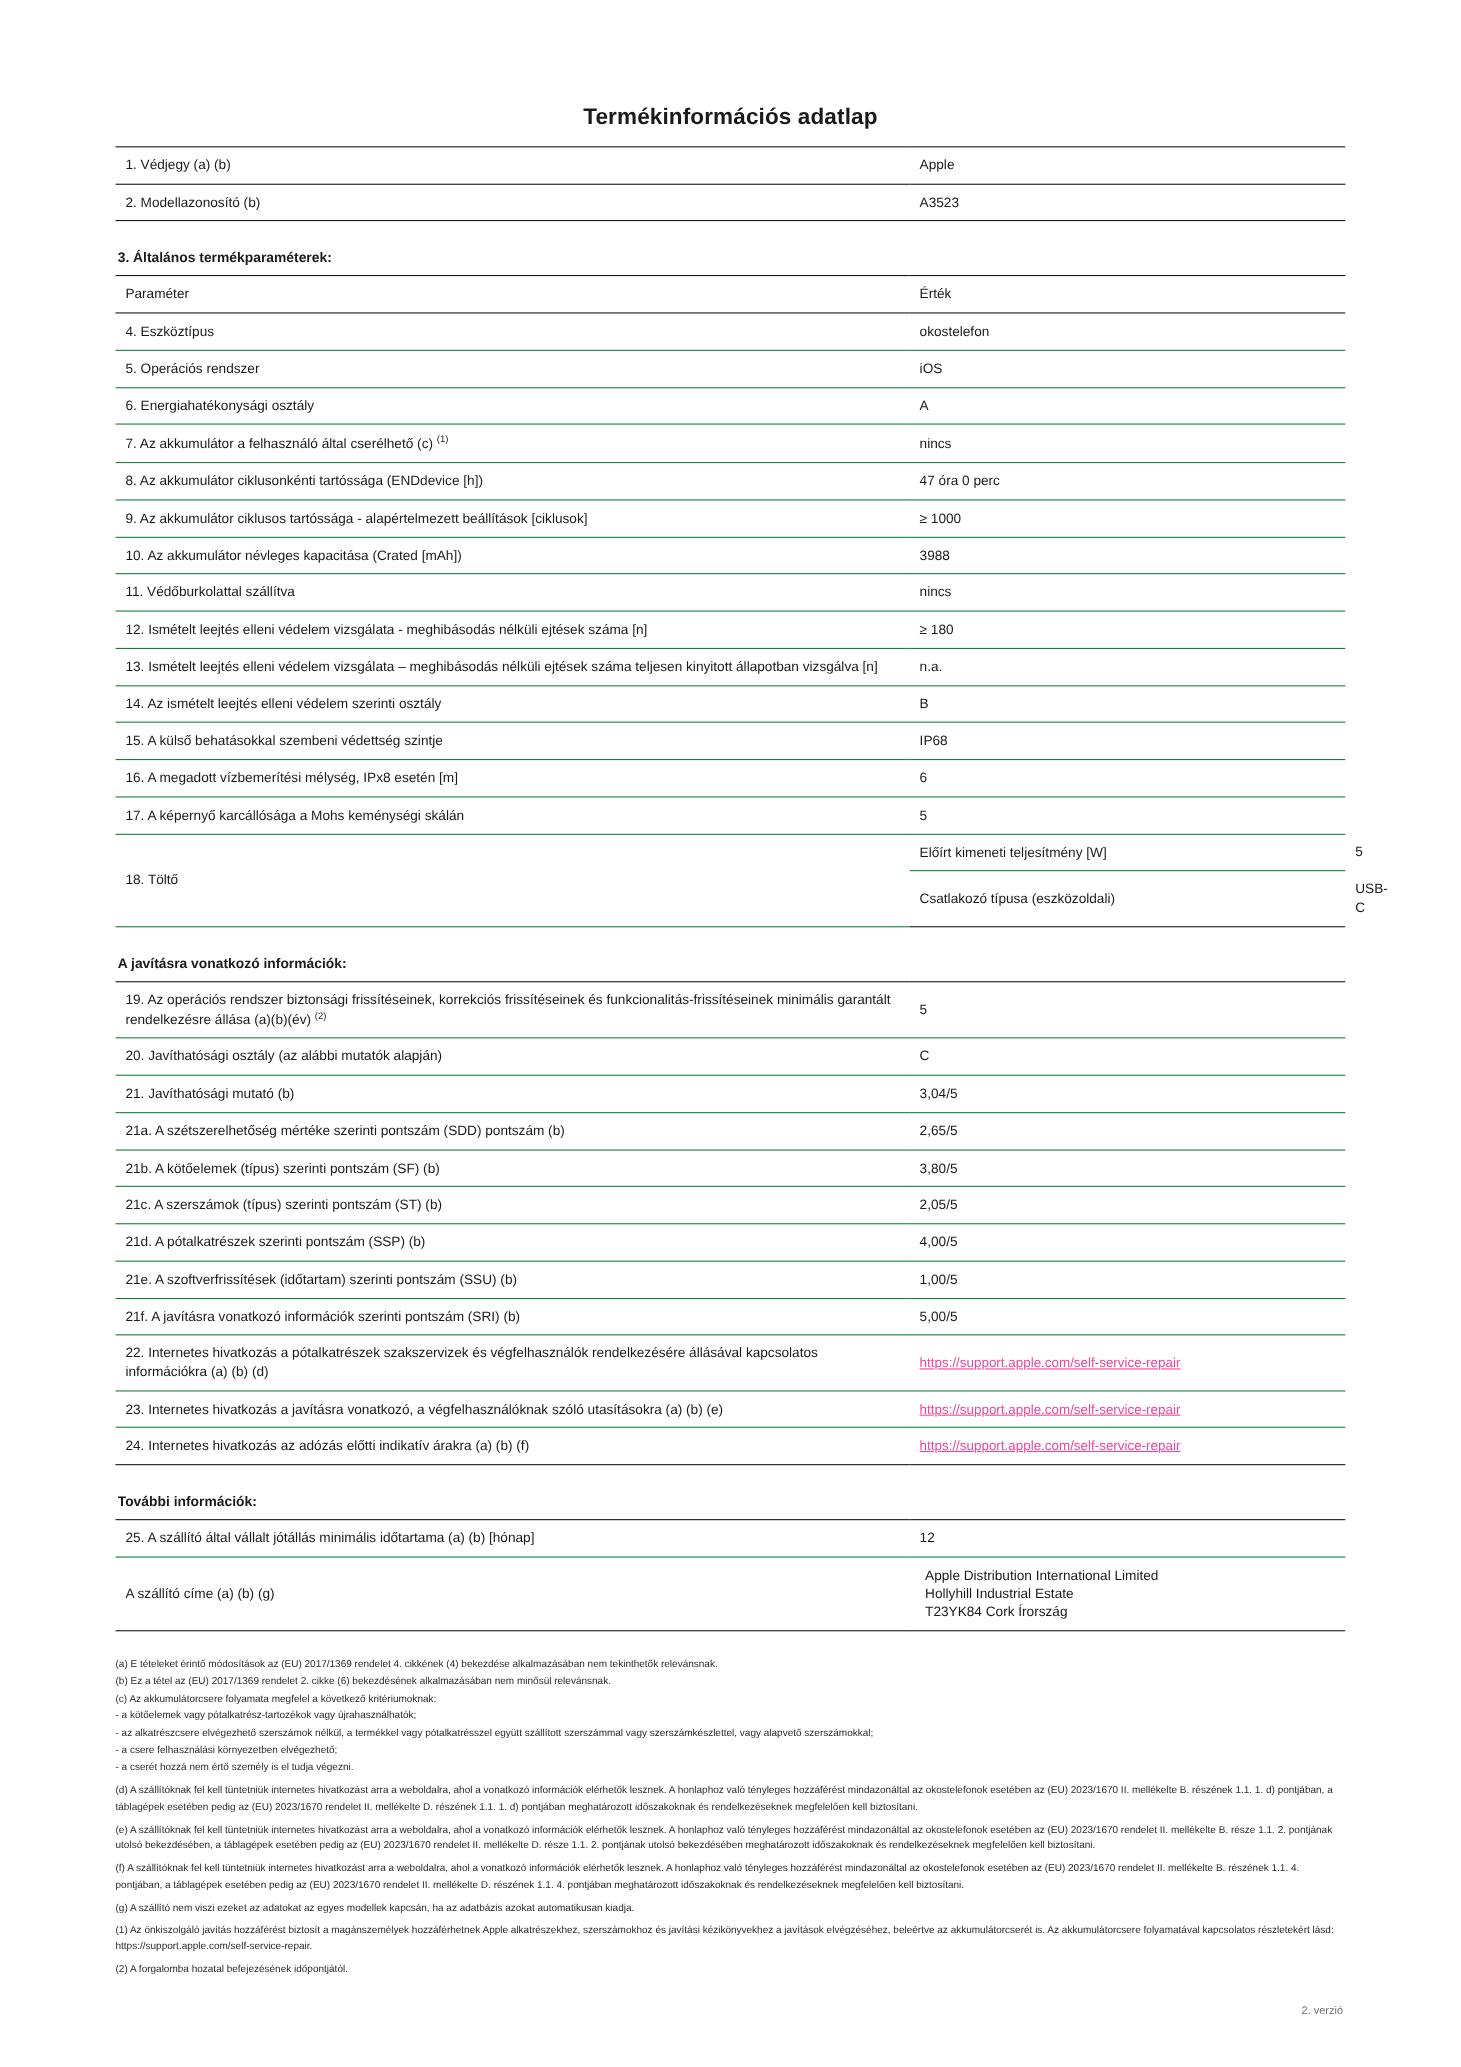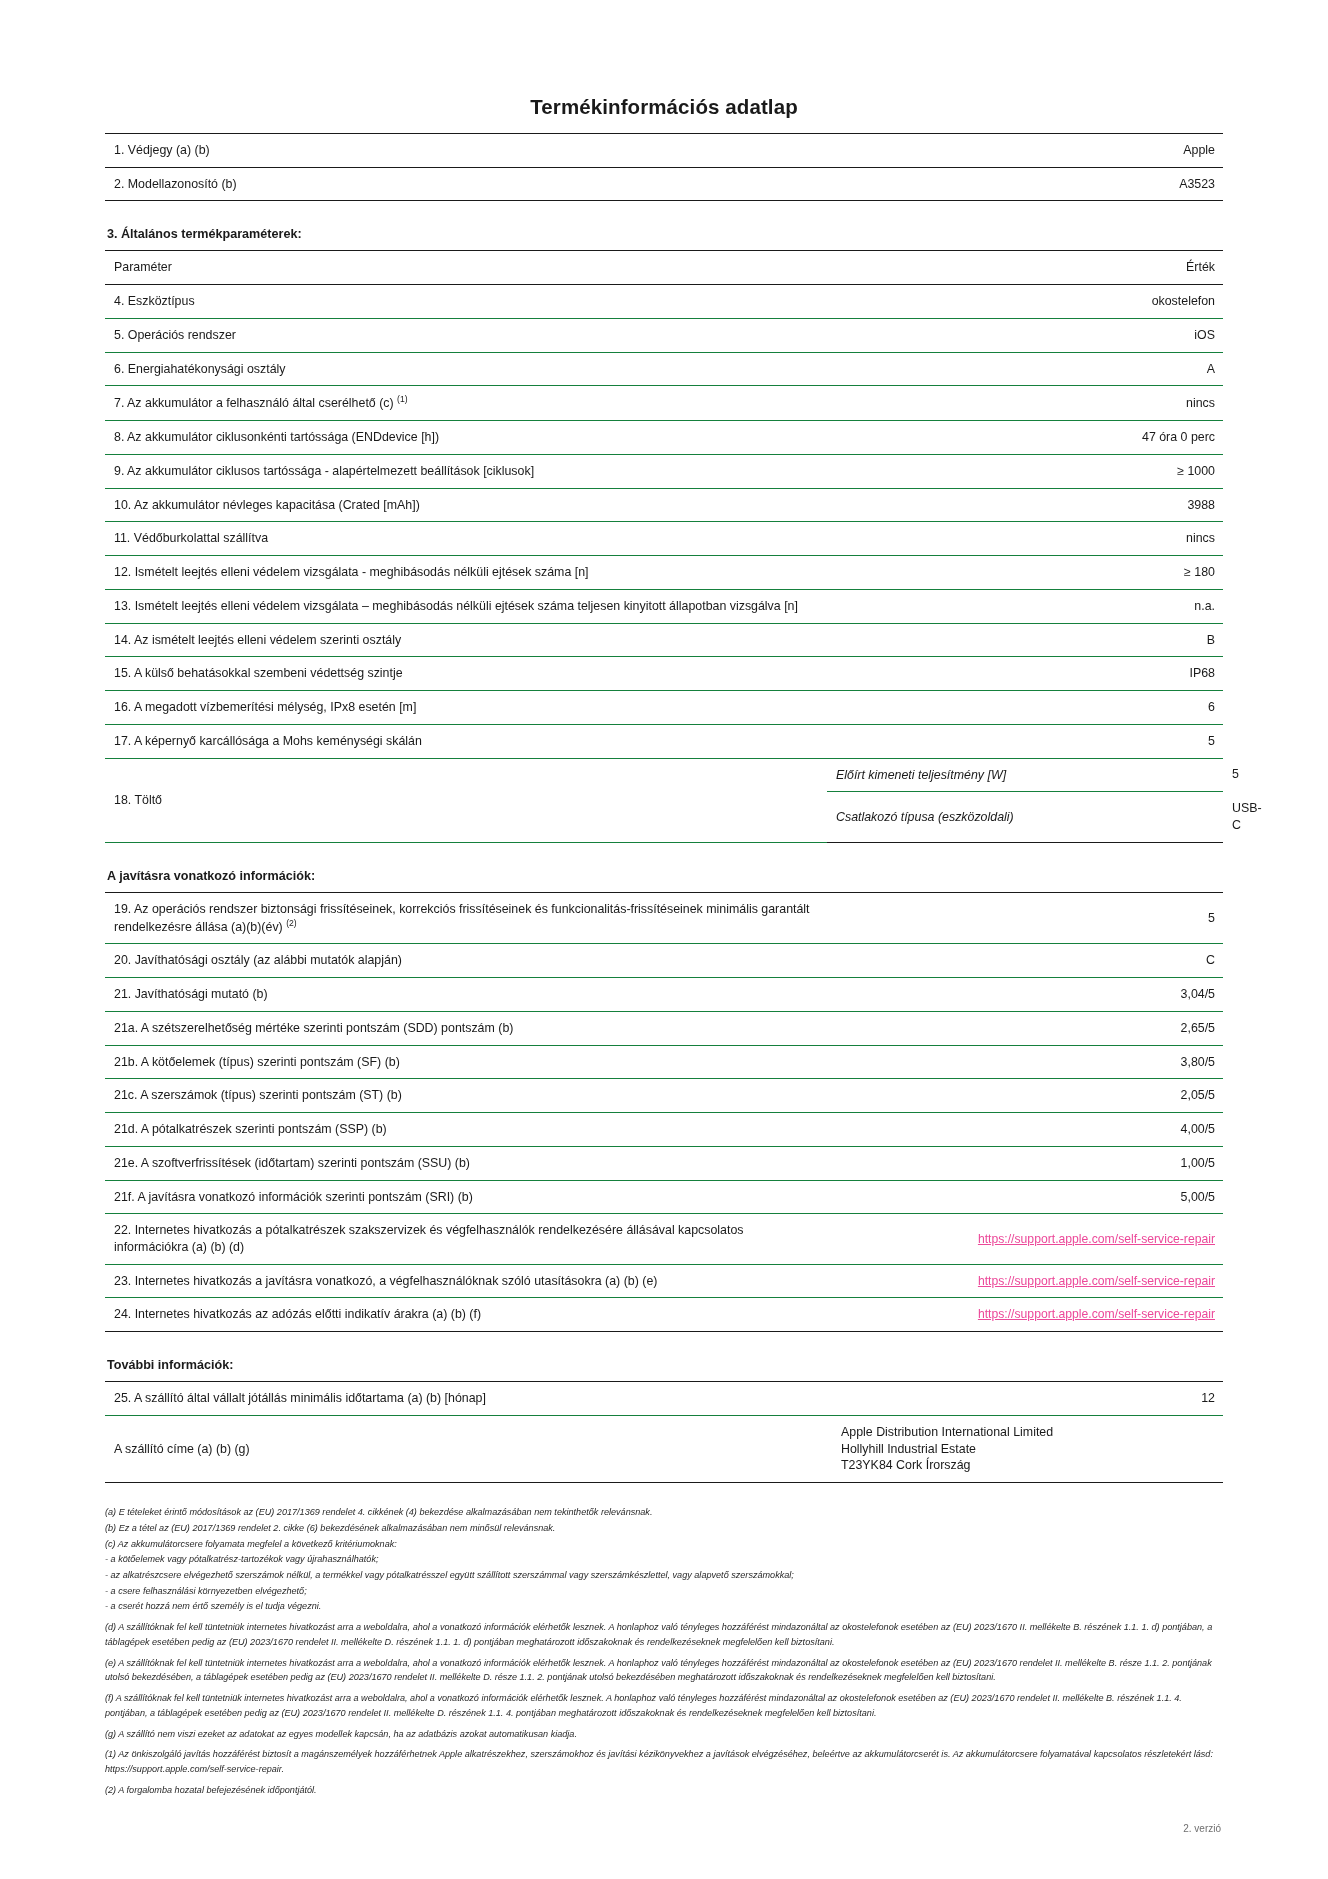--- a/index.html
+++ b/index.html
@@ -37,41 +37,40 @@
   table.t td {
     font-size: 12.4px;
     padding: 8px 8px 8px 9px;
     vertical-align: middle;
     line-height: 1.35;
   }
   .bt { border-top: 1px solid #1a1a1a; }
   .bb { border-bottom: 1px solid #1a1a1a; }
   .thin-b { border-bottom: 1px solid #15803d; }
   .col-label { width: 705px; }
-  .col-val { width: 100%; text-align: right; }
-  .sub-col { width: 322px; font-style: italic; }
+  .col-val { width: 100%; text-align: left; }
+  .sub-col { width: 322px; }
   .section-head {
     font-size: 12.6px;
     font-weight: bold;
     margin: 26px 0 9px 2px;
   }
   .hdr-row td { font-size: 12.4px; padding-top: 9px; padding-bottom: 9px; }
   .sup { font-size: 8.6px; vertical-align: super; }
   a.link {
     color: #ec4899;
     text-decoration: underline;
     font-size: 12.2px;
   }
   .addr { line-height: 1.5; padding-top: 10px; padding-bottom: 10px; }
   .notes {
     margin-top: 22px;
     font-size: 9.1px;
     line-height: 1.62;
     color: #2a2a2a;
-    font-style: italic;
   }
   .notes p { margin: 0 0 1px 0; }
   .notes p.gap { margin-top: 6px; }
   .version {
     text-align: right;
     font-size: 10px;
     color: #6f6f6f;
     margin-top: 26px;
     padding-right: 2px;
   }

